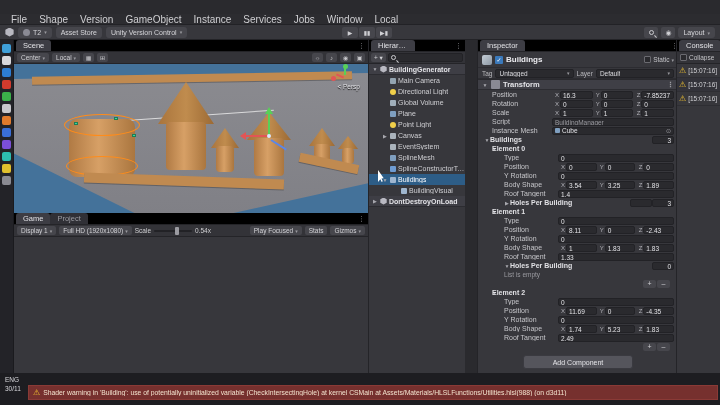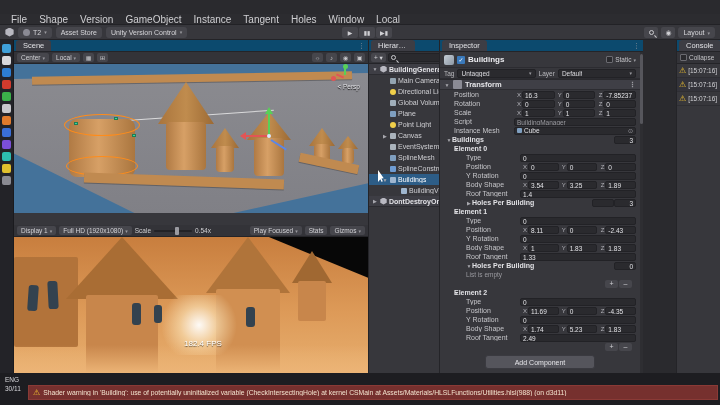--- a/index.html
+++ b/index.html
@@ -29,21 +29,21 @@
 .tb-ico{width:14px;height:11px;background:#46464c;border-radius:2px;display:flex;align-items:center;justify-content:center;font-size:7px;color:#cfcfd3}
 .mag{width:5px;height:5px;border:1px solid #c9c9cd;border-radius:50%;position:relative}
 .mag:after{content:"";position:absolute;width:3px;height:1px;background:#c9c9cd;left:4px;top:5px;transform:rotate(45deg)}
 
 
 .dock{position:absolute;left:0;top:40px;width:14px;height:333px;background:#232328;display:flex;flex-direction:column;align-items:center;gap:3px;padding-top:4px;border-right:1px solid #1a1a1e}
 .dicon{width:9px;height:9px;border-radius:2px}
 
 
 .panel{position:absolute;background:#37373c;border-left:1px solid #242428}
-.tabbar{position:absolute;left:0;top:0;right:0;height:12px;background:#0c4a6e;border-bottom:1px solid #242428;display:flex;align-items:flex-end;padding-left:2px}
+.tabbar{position:absolute;left:0;top:0;right:0;height:12px;background:#000000;border-bottom:1px solid #242428;display:flex;align-items:flex-end;padding-left:2px}
 .tab{height:11px;background:#3d3d44;border-radius:3px 3px 0 0;padding:0 7px;display:flex;align-items:center;font-size:7.5px;color:#e0e0e4;gap:3px}
 .tab.inactive{background:#303036;color:#9a9aa0}
 .tab .trunc{max-width:30px;overflow:hidden;text-overflow:ellipsis;white-space:nowrap;display:block}
 .tabbar-right{position:absolute;right:3px;top:2px;font-size:7px;color:#9a9aa0}
 .subbar{position:absolute;left:0;top:12px;right:0;height:12px;background:#333338;border-bottom:1px solid #242428;display:flex;align-items:center;padding:0 3px;gap:3px;font-size:6.5px}
 .sb-btn{background:#46464c;border-radius:2px;height:9px;display:flex;align-items:center;gap:2px;padding:0 4px;color:#d2d2d6}
 .sb-ico{width:11px;height:9px;background:#46464c;border-radius:2px;display:flex;align-items:center;justify-content:center;font-size:6px;color:#c8c8cc}
 .spacer{flex:1}
 
 
@@ -100,21 +100,21 @@
 .ic-camera{background:#93a4b1}
 .ic-light{background:#f0cf4a;border-radius:50%}
 .ic-volume{background:#a0aeba}
 .ic-mesh{background:#7f9fc0}
 .ic-ui{background:#aab3bc}
 .ic-script{background:#6e9bd2}
 .ic-go{background:#9fb6cf}
 .hlabel{overflow:hidden;text-overflow:ellipsis}
 
 
-.insp-panel{left:439px;top:40px;width:204px;height:333px}
+.insp-panel{left:477px;top:40px;width:204px;height:333px}
 .insp-body{position:absolute;left:0;top:12px;right:3px;bottom:0;overflow:hidden}
 .insp-scrollbar{position:absolute;right:0;top:12px;width:3px;bottom:0;background:#2e2e32}
 .insp-thumb{position:absolute;left:0;top:2px;width:3px;height:70px;background:#56565c;border-radius:2px}
 .go-header{height:16px;display:flex;align-items:center;gap:3px;padding:0 4px;border-bottom:1px solid #2c2c31}
 .go-icon{width:10px;height:10px;background:linear-gradient(135deg,#c4cdd6,#8d98a4);border-radius:2px}
 .chk{width:8px;height:8px;background:#3a79bb;border-radius:1px;color:#fff;font-size:6px;display:flex;align-items:center;justify-content:center}
 .go-name{font-size:8px;font-weight:bold;color:#ececf0}
 .static-grp{margin-left:auto;display:flex;align-items:center;gap:2px;font-size:6.5px;color:#c4c4c8}
 .chkbox{width:7px;height:7px;border:1px solid #6a6a70;border-radius:1px;background:#2a2a2e}
 .tagrow{height:11px;display:flex;align-items:center;gap:3px;padding:0 4px;font-size:6.5px;color:#b9b9bd;border-bottom:1px solid #2c2c31}
@@ -168,22 +168,22 @@
 <div class="win">
 
 
   <div class="menubar">
 
   <div class="menu-item">File</div>
       <div class="menu-item">Shape</div>
       <div class="menu-item">Version</div>
       <div class="menu-item">GameObject</div>
       <div class="menu-item">Instance</div>
-      <div class="menu-item">Tangent</div>
-      <div class="menu-item">Holes</div>
+      <div class="menu-item">Services</div>
+      <div class="menu-item">Jobs</div>
       <div class="menu-item">Window</div>
       <div class="menu-item">Local</div>
     </div>
 
   <div class="toolbar">
     <div class="u-logo"></div>
     <div class="tb-chip">
       <span class="avatar"></span>
       <span>T2</span>
       <span class="tb-caret">▾</span>
@@ -291,20 +291,29 @@
         <div class="ax-g"></div>
         <div class="ax-gd"></div>
         <div class="ax-r"></div>
         <div class="ax-rd"></div>
         <div class="persp-label">&lt; Persp</div>
       </div>
     </div>
   </div>
 
   <div class="panel game-panel">
+    <div class="tabbar">
+      <div class="tab">
+          <span>Game</span>
+        </div>
+      <div class="tab inactive">
+          <span>Project</span>
+        </div>
+      <div class="tabbar-right">⋮</div>
+    </div>
     <div class="subbar">
       <div class="sb-btn">
           <span>Display 1</span>
           <span class="tb-caret">▾</span>
         </div>
       <div class="sb-btn">
           <span>Full HD (1920x1080)</span>
           <span class="tb-caret">▾</span>
         </div>
       <span>Scale</span>
@@ -317,38 +326,20 @@
           <span>Play Focused</span>
           <span class="tb-caret">▾</span>
         </div>
       <div class="sb-btn">
           <span>Stats</span>
         </div>
       <div class="sb-btn">
           <span>Gizmos</span>
           <span class="tb-caret">▾</span>
         </div>
-    </div>
-    <div class="game-view">
-      <div class="gdark"></div>
-      <div class="gbody" style="left:0;top:20px;width:64px;height:90px;background:#b2733a"></div>
-      <div class="gcone" style="left:52px;top:0;width:112px;height:62px;background:#a96d34"></div>
-      <div class="gbody" style="left:72px;top:58px;width:72px;height:78px;background:#c8864b"></div>
-      <div class="gcone" style="left:192px;top:0;width:84px;height:56px;background:#b0743a"></div>
-      <div class="gbody" style="left:202px;top:52px;width:64px;height:84px;background:#d18f51"></div>
-      <div class="gcone" style="left:278px;top:14px;width:40px;height:32px;background:#a06832"></div>
-      <div class="gbody" style="left:284px;top:44px;width:28px;height:40px;background:#c8864b"></div>
-      <div class="gwin" style="left:14px;top:48px;width:10px;height:26px;transform:rotate(4deg)"></div>
-      <div class="gwin" style="left:34px;top:44px;width:10px;height:28px;transform:rotate(-3deg)"></div>
-      <div class="gwin" style="left:118px;top:66px;width:9px;height:22px"></div>
-      <div class="gwin" style="left:140px;top:68px;width:8px;height:18px"></div>
-      <div class="gwin" style="left:232px;top:70px;width:9px;height:20px"></div>
-      <div class="glow" style="left:140px;top:58px;width:90px;height:60px"></div>
-      <div class="ground"></div>
-      <div class="fps">182.4 FPS</div>
     </div>
   </div>
 
   <div class="panel hier-panel">
     <div class="tabbar">
       <div class="tab">
           <span class="trunc">Hierarchy</span>
         </div>
       <div class="tabbar-right">⋮</div>
     </div>

